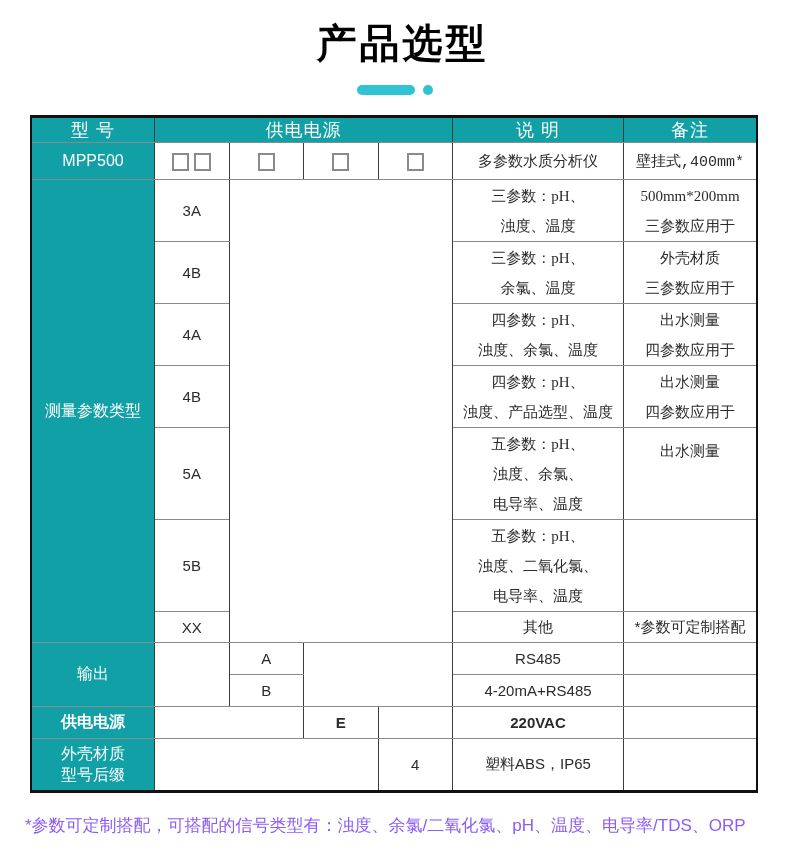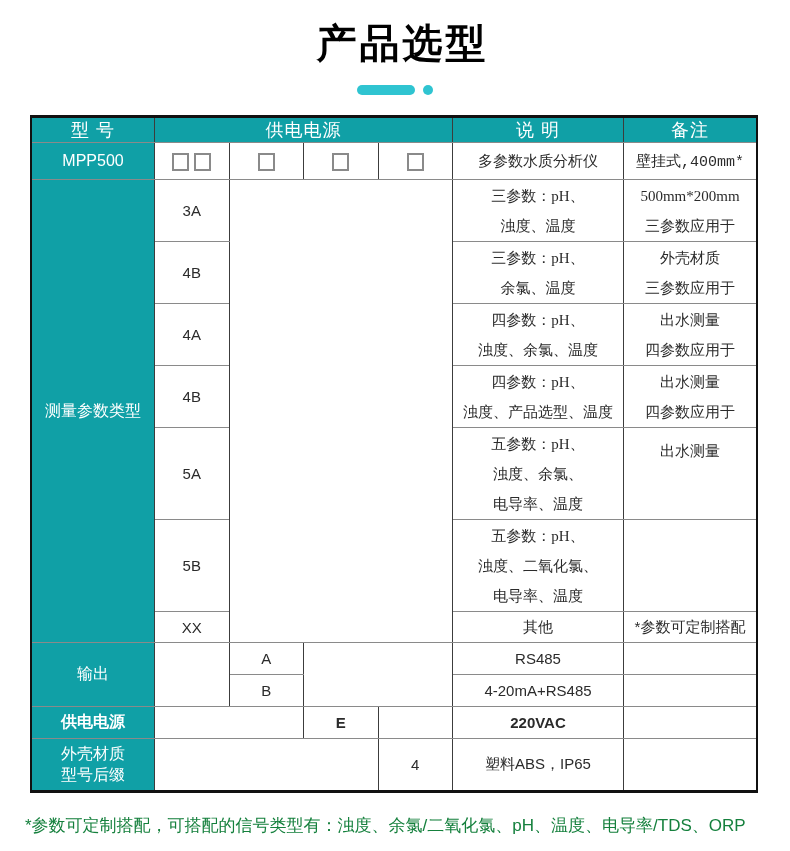--- a/index.html
+++ b/index.html
@@ -65,21 +65,21 @@
     width:13px;height:14px;
     border:2px solid #8a8a8a;
     background:#fff;
     vertical-align:middle;
   }
   .boxgap{display:inline-block;width:5px;}
 
   .footnote{
     margin:21px 0 0 25px;
     font-size:17px;
-    color:#15803d;
+    color:#8b5cf6;
     white-space:nowrap;
   }
 </style>
 </head>
 <body>
 
 <div class="page-title">产品选型</div>
 <div class="title-deco">
   <span class="deco-pill"></span>
   <span class="deco-dot"></span>

